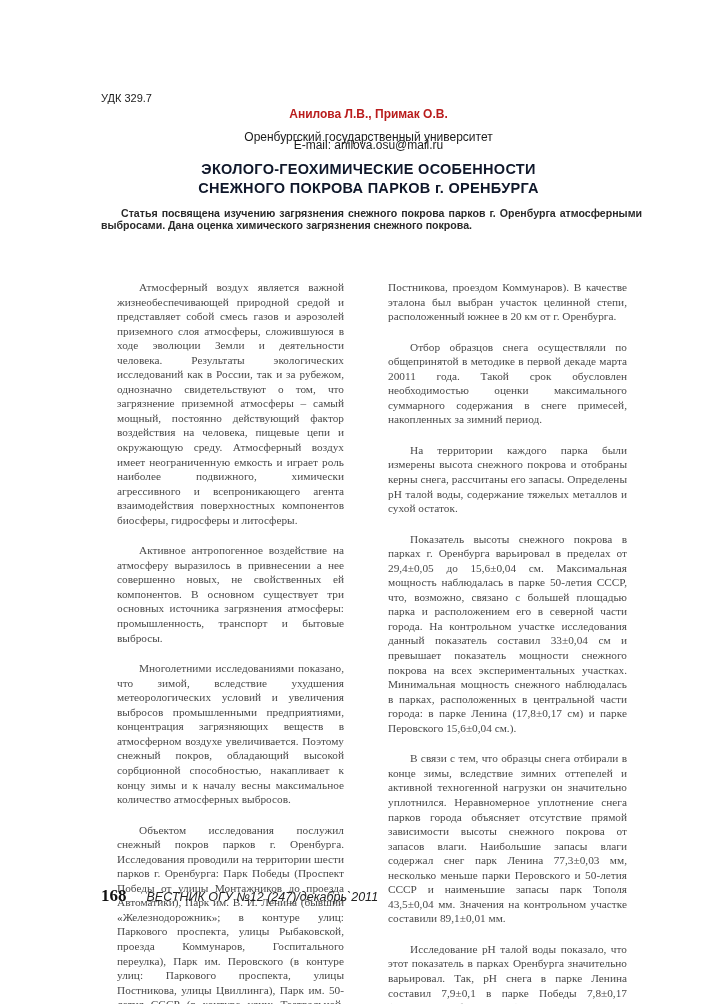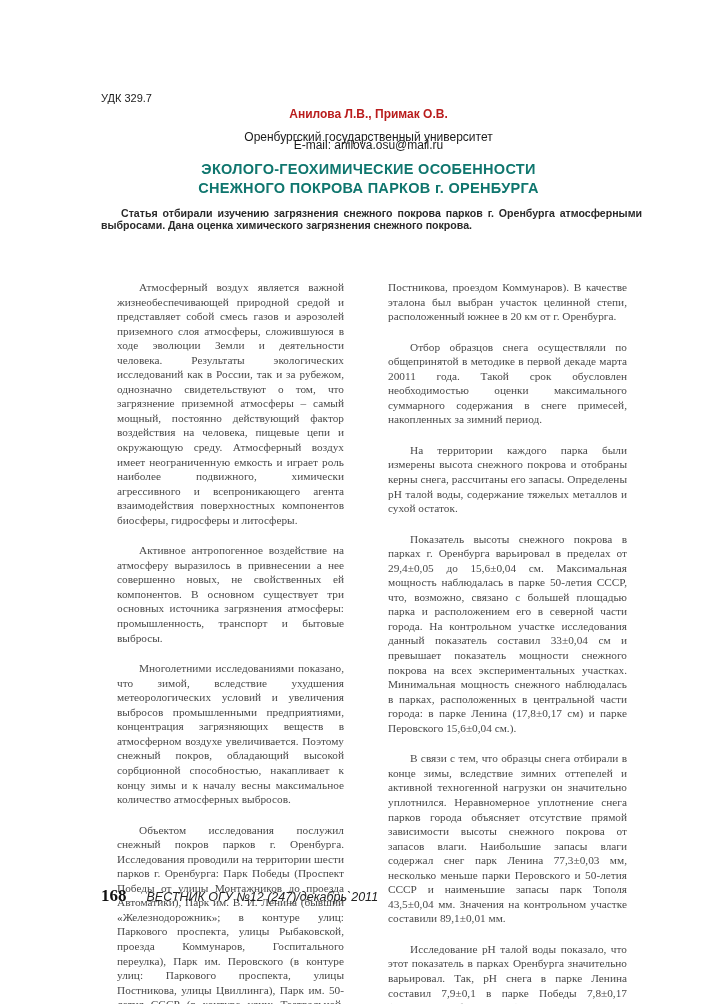--- a/index.html
+++ b/index.html
@@ -7,21 +7,21 @@
   .page { position: absolute; left: 0; top: 0; width: 709px; height: 1004px; }
 
   .udk { position: absolute; left: 101px; top: 92px; font-family: "Liberation Sans", sans-serif; font-size: 11px; color: #1a1a1a; }
   .authors { position: absolute; left: 0; width: 709px; top: 107px; text-align: center; padding-left: 28px; box-sizing: border-box;
              font-family: "Liberation Sans", sans-serif; font-size: 12px; font-weight: bold; color: #b91c1c; }
   .affil { position: absolute; left: 0; width: 709px; top: 123px; text-align: center; padding-left: 28px; box-sizing: border-box;
            font-family: "Liberation Sans", sans-serif; font-size: 12px; color: #1a1a1a; margin-top: 7px; }
   .email { position: absolute; left: 0; width: 709px; top: 138px; text-align: center; padding-left: 28px; box-sizing: border-box;
            font-family: "Liberation Sans", sans-serif; font-size: 12px; color: #1a1a1a; }
   .title { position: absolute; left: 0; width: 709px; top: 160px; text-align: center; padding-left: 28px; box-sizing: border-box;
-           font-family: "Liberation Sans", sans-serif; font-size: 14.5px; font-weight: bold; color: #0f766e; line-height: 19px; letter-spacing: 0.3px; }
+           font-family: "Liberation Sans", sans-serif; font-size: 14.5px; font-weight: bold; color: #0f172a; line-height: 19px; letter-spacing: 0.3px; }
 
   .abstract { position: absolute; left: 101px; width: 541px; top: 208px; font-family: "Liberation Sans", sans-serif; font-size: 10.6px;
               font-weight: bold; color: #2a2a2a; line-height: 11.5px; text-align: justify; }
   .abstract p { margin: 0; text-indent: 20px; }
 
   .col { position: absolute; top: 264px; font-family: "Liberation Serif", serif; font-size: 11.3px; color: #4a4a4a;
          line-height: 14.55px; text-align: justify; }
   .col-left { left: 101px; width: 259px; }
   .col-right { left: 372px; width: 271px; }
   .col p { margin: 16px; text-indent: 22px; }
@@ -41,21 +41,21 @@
   <div class="authors">Анилова Л.В., Примак О.В.</div>
   <div class="affil">Оренбургский государственный университет</div>
   <div class="email">E-mail: anilova.osu@mail.ru</div>
 
   <div class="title">
     <div>ЭКОЛОГО-ГЕОХИМИЧЕСКИЕ ОСОБЕННОСТИ</div>
     <div>СНЕЖНОГО ПОКРОВА ПАРКОВ г. ОРЕНБУРГА</div>
   </div>
 
   <div class="abstract">
-    <p>Статья отбирали изучению загрязнения снежного покрова парков г. Оренбурга атмосферными выбросами. Дана оценка химического загрязнения снежного покрова.</p>
+    <p>Статья посвящена изучению загрязнения снежного покрова парков г. Оренбурга атмосферными выбросами. Дана оценка химического загрязнения снежного покрова.</p>
   </div>
 
   <div class="col col-left">
     <p>Атмосферный воздух является важной жизнеобеспечивающей природной средой и представляет собой смесь газов и аэрозолей приземного слоя атмосферы, сложившуюся в ходе эволюции Земли и деятельности человека. Результаты экологических исследований как в России, так и за рубежом, однозначно свидетельствуют о том, что загрязнение приземной атмосферы – самый мощный, постоянно действующий фактор воздействия на человека, пищевые цепи и окружающую среду. Атмосферный воздух имеет неограниченную емкость и играет роль наиболее подвижного, химически агрессивного и всепроникающего агента взаимодействия поверхностных компонентов биосферы, гидросферы и литосферы.</p>
     <p>Активное антропогенное воздействие на атмосферу выразилось в привнесении а нее совершенно новых, не свойственных ей компонентов. В основном существует три основных источника загрязнения атмосферы: промышленность, транспорт и бытовые выбросы.</p>
     <p>Многолетними исследованиями показано, что зимой, вследствие ухудшения метеорологических условий и увеличения выбросов промышленными предприятиями, концентрация загрязняющих веществ в атмосферном воздухе увеличивается. Поэтому снежный покров, обладающий высокой сорбционной способностью, накапливает к концу зимы и к началу весны максимальное количество атмосферных выбросов.</p>
     <p>Объектом исследования послужил снежный покров парков г. Оренбурга. Исследования проводили на территории шести парков г. Оренбурга: Парк Победы (Проспект Победы от улицы Монтажников до проезда Автоматики), Парк им. В. И. Ленина (бывший «Железнодорожник»; в контуре улиц: Паркового проспекта, улицы Рыбаковской, проезда Коммунаров, Госпитального переулка), Парк им. Перовского (в контуре улиц: Паркового проспекта, улицы Постникова, улицы Цвиллинга), Парк им. 50-летия СССР (в контуре улиц: Театральной, проспекта Дзержинского и улицы Брестской) и парк Тополя (ограничен Парковым проспектом, улицей</p>
   </div>
 
   <div class="col col-right">

